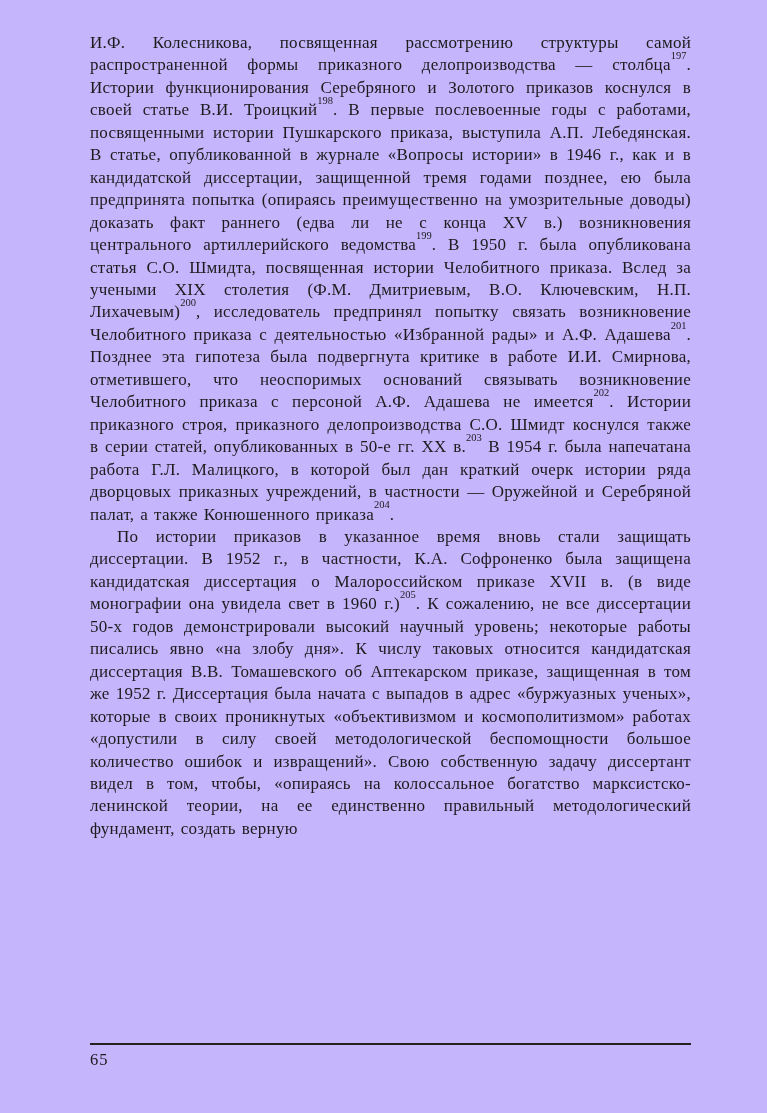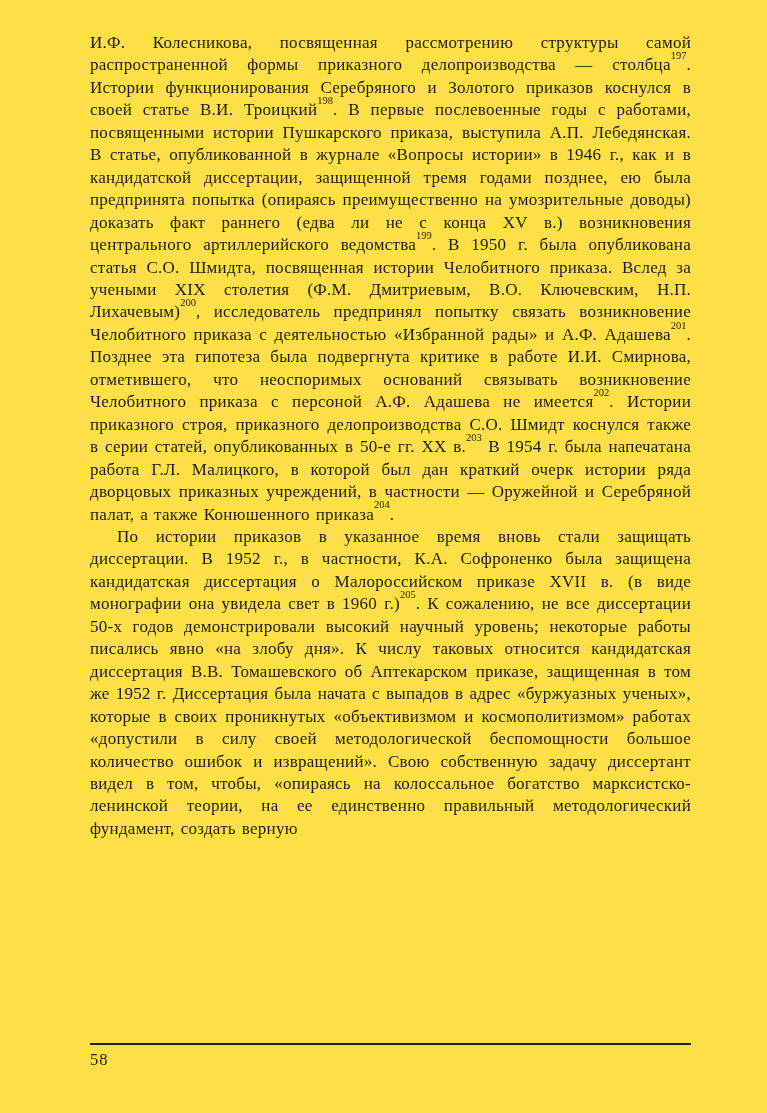--- a/index.html
+++ b/index.html
@@ -4,21 +4,21 @@
 <style>
   html, body {
     margin: 0;
     padding: 0;
     background: #ffffff;
   }
   .page {
     position: relative;
     width: 767px;
     height: 1113px;
-    background: #fde047;
+    background: #c4b5fd;
     overflow: hidden;
     font-family: "Liberation Serif", "DejaVu Serif", serif;
     color: #1c1c1c;
   }
   .text-block {
     position: absolute;
     left: 90px;
     top: 32px;
     width: 601px;
   }
@@ -55,15 +55,15 @@
 </style>
 </head>
 <body>
 
 <div class="page">
   <div class="text-block">
       <p class="para">И.Ф. Колесникова, посвященная рассмотрению структуры самой распространенной формы приказного делопроизводства — столбца<sup>197</sup>. Истории функционирования Серебряного и Золотого приказов коснулся в своей статье В.И. Троицкий<sup>198</sup>. В первые послевоенные годы с работами, посвященными истории Пушкарского приказа, выступила А.П. Лебедянская. В статье, опубликованной в журнале «Вопросы истории» в 1946 г., как и в кандидатской диссертации, защищенной тремя годами позднее, ею была предпринята попытка (опираясь преимущественно на умозрительные доводы) доказать факт раннего (едва ли не с конца XV в.) возникновения центрального артиллерийского ведомства<sup>199</sup>. В 1950 г. была опубликована статья С.О. Шмидта, посвященная истории Челобитного приказа. Вслед за учеными XIX столетия (Ф.М. Дмитриевым, В.О. Ключевским, Н.П. Лихачевым)<sup>200</sup>, исследователь предпринял попытку связать возникновение Челобитного приказа с деятельностью «Избранной рады» и А.Ф. Адашева<sup>201</sup>. Позднее эта гипотеза была подвергнута критике в работе И.И. Смирнова, отметившего, что неоспоримых оснований связывать возникновение Челобитного приказа с персоной А.Ф. Адашева не имеется<sup>202</sup>. Истории приказного строя, приказного делопроизводства С.О. Шмидт коснулся также в серии статей, опубликованных в 50-е гг. XX в.<sup>203</sup> В 1954 г. была напечатана работа Г.Л. Малицкого, в которой был дан краткий очерк истории ряда дворцовых приказных учреждений, в частности — Оружейной и Серебряной палат, а также Конюшенного приказа<sup>204</sup>.</p>
       <p class="para indent">По истории приказов в указанное время вновь стали защищать диссертации. В 1952 г., в частности, К.А. Софроненко была защищена кандидатская диссертация о Малороссийском приказе XVII в. (в виде монографии она увидела свет в 1960 г.)<sup>205</sup>. К сожалению, не все диссертации 50-х годов демонстрировали высокий научный уровень; некоторые работы писались явно «на злобу дня». К числу таковых относится кандидатская диссертация В.В. Томашевского об Аптекарском приказе, защищенная в том же 1952 г. Диссертация была начата с выпадов в адрес «буржуазных ученых», которые в своих проникнутых «объективизмом и космополитизмом» работах «допустили в силу своей методологической беспомощности большое количество ошибок и извращений». Свою собственную задачу диссертант видел в том, чтобы, «опираясь на колоссальное богатство марксистско-ленинской теории, на ее единственно правильный методологический фундамент, создать верную</p>
     </div>
   <div class="footer">
-    <span class="page-number">58</span>
+    <span class="page-number">65</span>
   </div>
 </div>
 
 </body></html>

